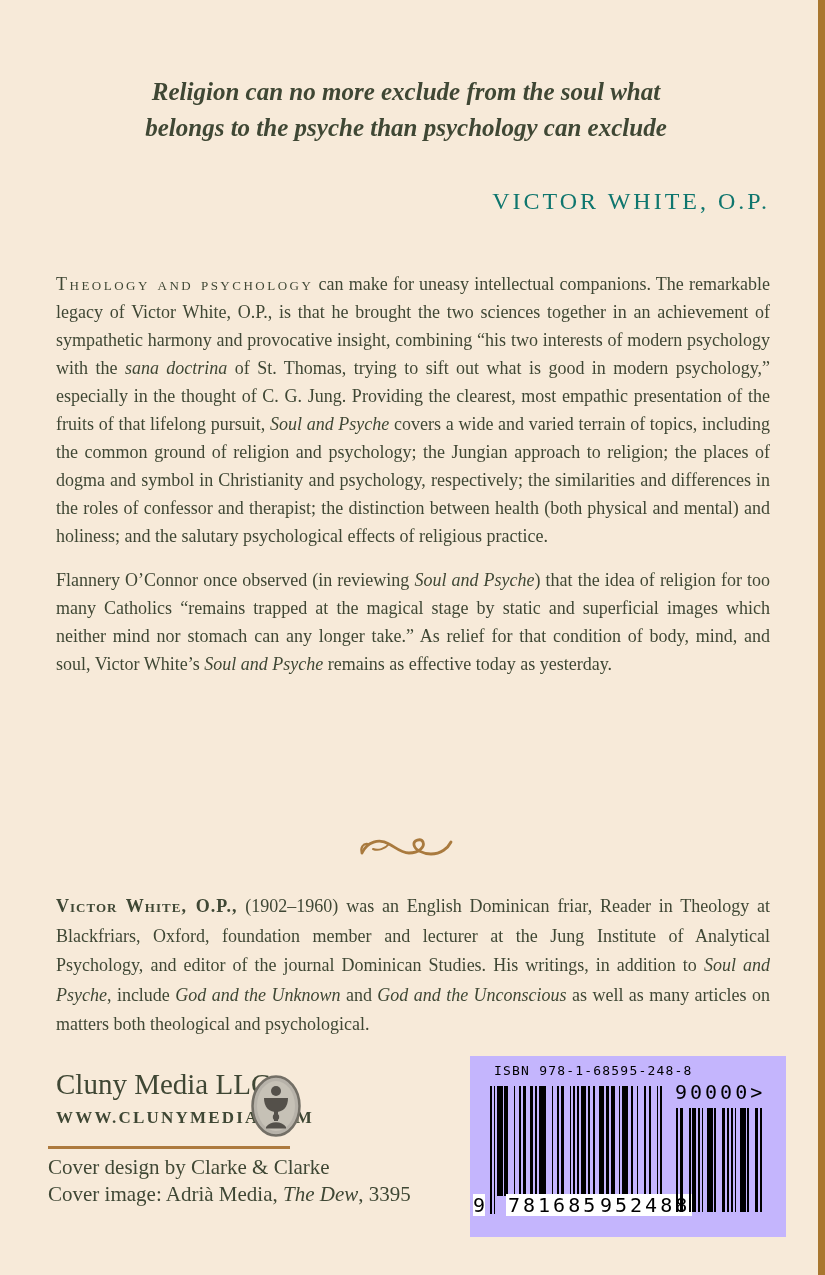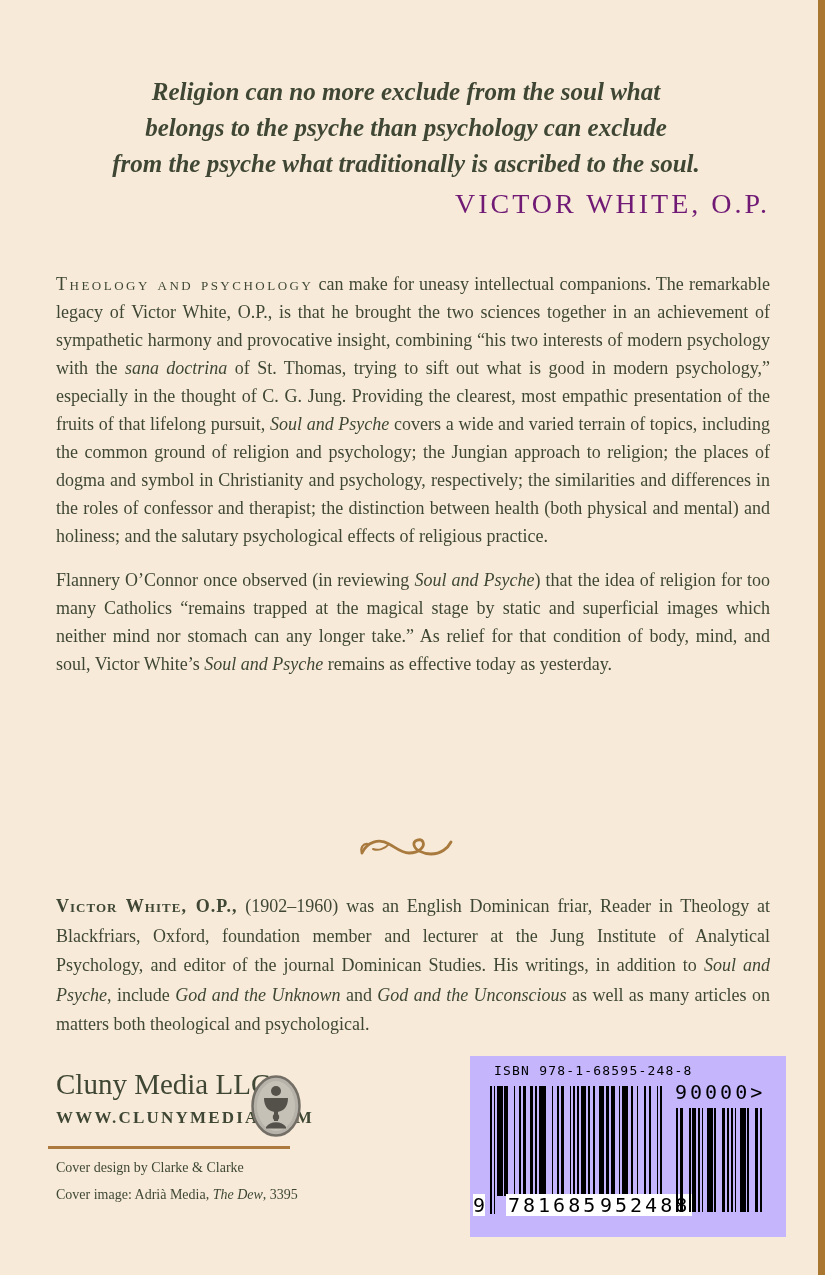--- a/index.html
+++ b/index.html
@@ -20,22 +20,22 @@
   .quote-block{
     position:absolute;top:74px;left:0;width:812px;
     text-align:center;
     font-style:italic;font-weight:bold;
     font-size:25px;line-height:36px;
     color:#3f4734;
   }
   .attribution{
     position:absolute;top:188px;left:0;width:770px;
     text-align:right;
-    font-size:28px;letter-spacing:3px;
-    color:#701a75;
+    font-size:24px;letter-spacing:3px;
+    color:#0f766e;
   }
   
   .copy{
     position:absolute;top:270px;left:56px;width:714px;
     font-size:18px;line-height:28px;
     text-align:justify;
   }
   .copy p{margin:0;}
   .copy p + p{margin-top:16px;}
   .seg-i{font-style:italic;}
@@ -61,22 +61,22 @@
     position:absolute;top:1108px;left:56px;
     font-size:17px;font-weight:bold;letter-spacing:2.2px;
     color:#3f4734;
   }
   .logo{position:absolute;top:1074px;left:250px;}
   .divider{
     position:absolute;top:1146px;left:48px;width:242px;height:3px;
     background:#ad7a3e;
   }
   .credits{
-    position:absolute;top:1154px;left:56px;width:400px;
-    font-size:14px;line-height:27px;
+    position:absolute;top:1154px;left:48px;width:400px;
+    font-size:21px;line-height:27px;
   }
   
   .barcode-box{
     position:absolute;top:1056px;left:470px;width:316px;height:181px;
     background:#c4b5fd;
   }
   .isbn-label{
     position:absolute;top:7px;left:24px;
     font-family:"DejaVu Sans Mono", monospace;
     font-size:13px;letter-spacing:1.2px;color:#000;
@@ -100,21 +100,20 @@
 </head>
 <body>
 
 <div class="cover">
 
   <div class="side-strip"></div>
 
   <div class="quote-block">
     <div>Religion can no more exclude from the soul what</div>
     <div>belongs to the psyche than psychology can exclude</div>
-    <div>from the psyche what traditionally is ascribed to the soul.</div>
   </div>
 
   <div class="attribution">VICTOR WHITE, O.P.</div>
 
   <div class="copy">
     <p><span class="seg-sc">Theology and psychology</span><span> can make for uneasy intellectual companions. The remarkable legacy of Victor White, O.P., is that he brought the two sciences together in an achievement of sympathetic harmony and provocative insight, combining “his two interests of modern psychology with the </span><span class="seg-i">sana doctrina</span><span> of St. Thomas, trying to sift out what is good in modern psychology,” especially in the thought of C. G. Jung. Providing the clearest, most empathic presentation of the fruits of that lifelong pursuit, </span><span class="seg-i">Soul and Psyche</span><span> covers a wide and varied terrain of topics, including the common ground of religion and psychology; the Jungian approach to religion; the places of dogma and symbol in Christianity and psychology, respectively; the similarities and differences in the roles of confessor and therapist; the distinction between health (both physical and mental) and holiness; and the salutary psychological effects of religious practice.</span></p>
     <p><span>Flannery O’Connor once observed (in reviewing </span><span class="seg-i">Soul and Psyche</span><span>) that the idea of religion for too many Catholics “remains trapped at the magical stage by static and superficial images which neither mind nor stomach can any longer take.” As relief for that condition of body, mind, and soul, Victor White’s </span><span class="seg-i">Soul and Psyche</span><span> remains as effective today as yesterday.</span></p>
   </div>
 
   <div class="ornament">

